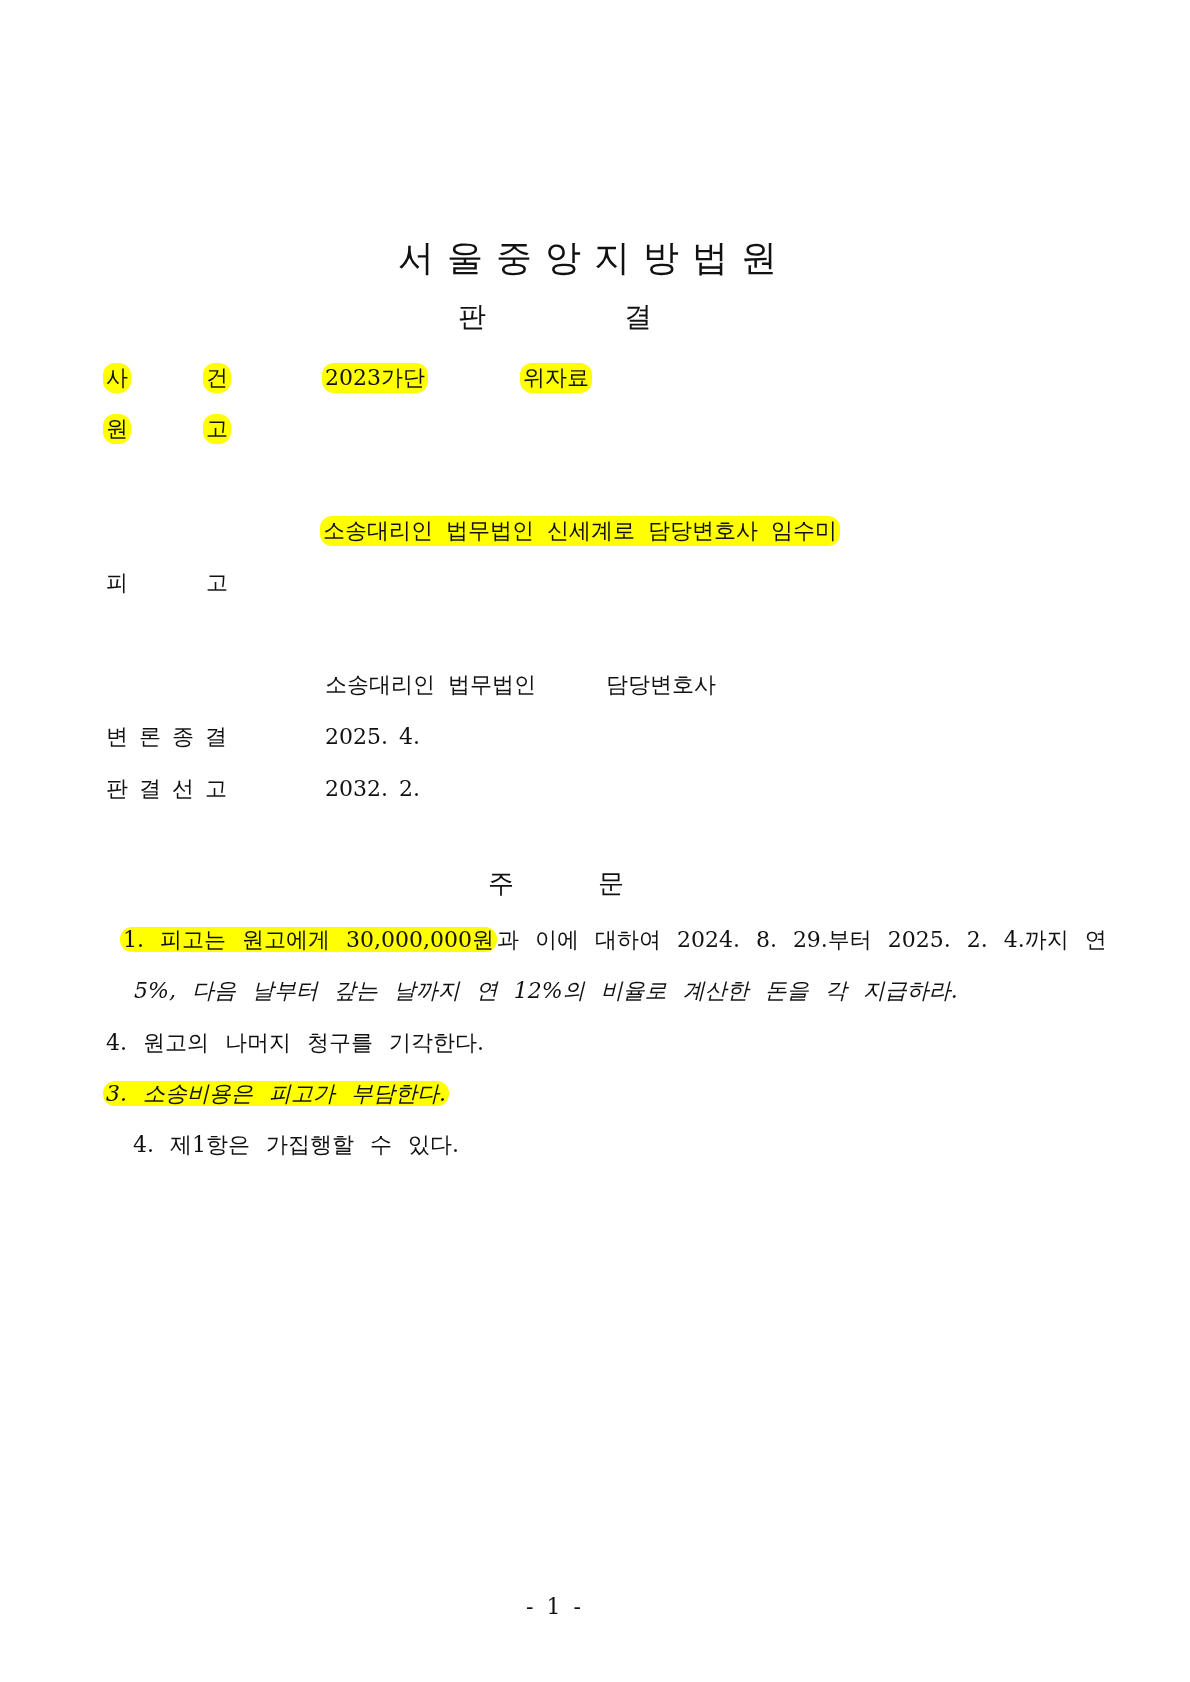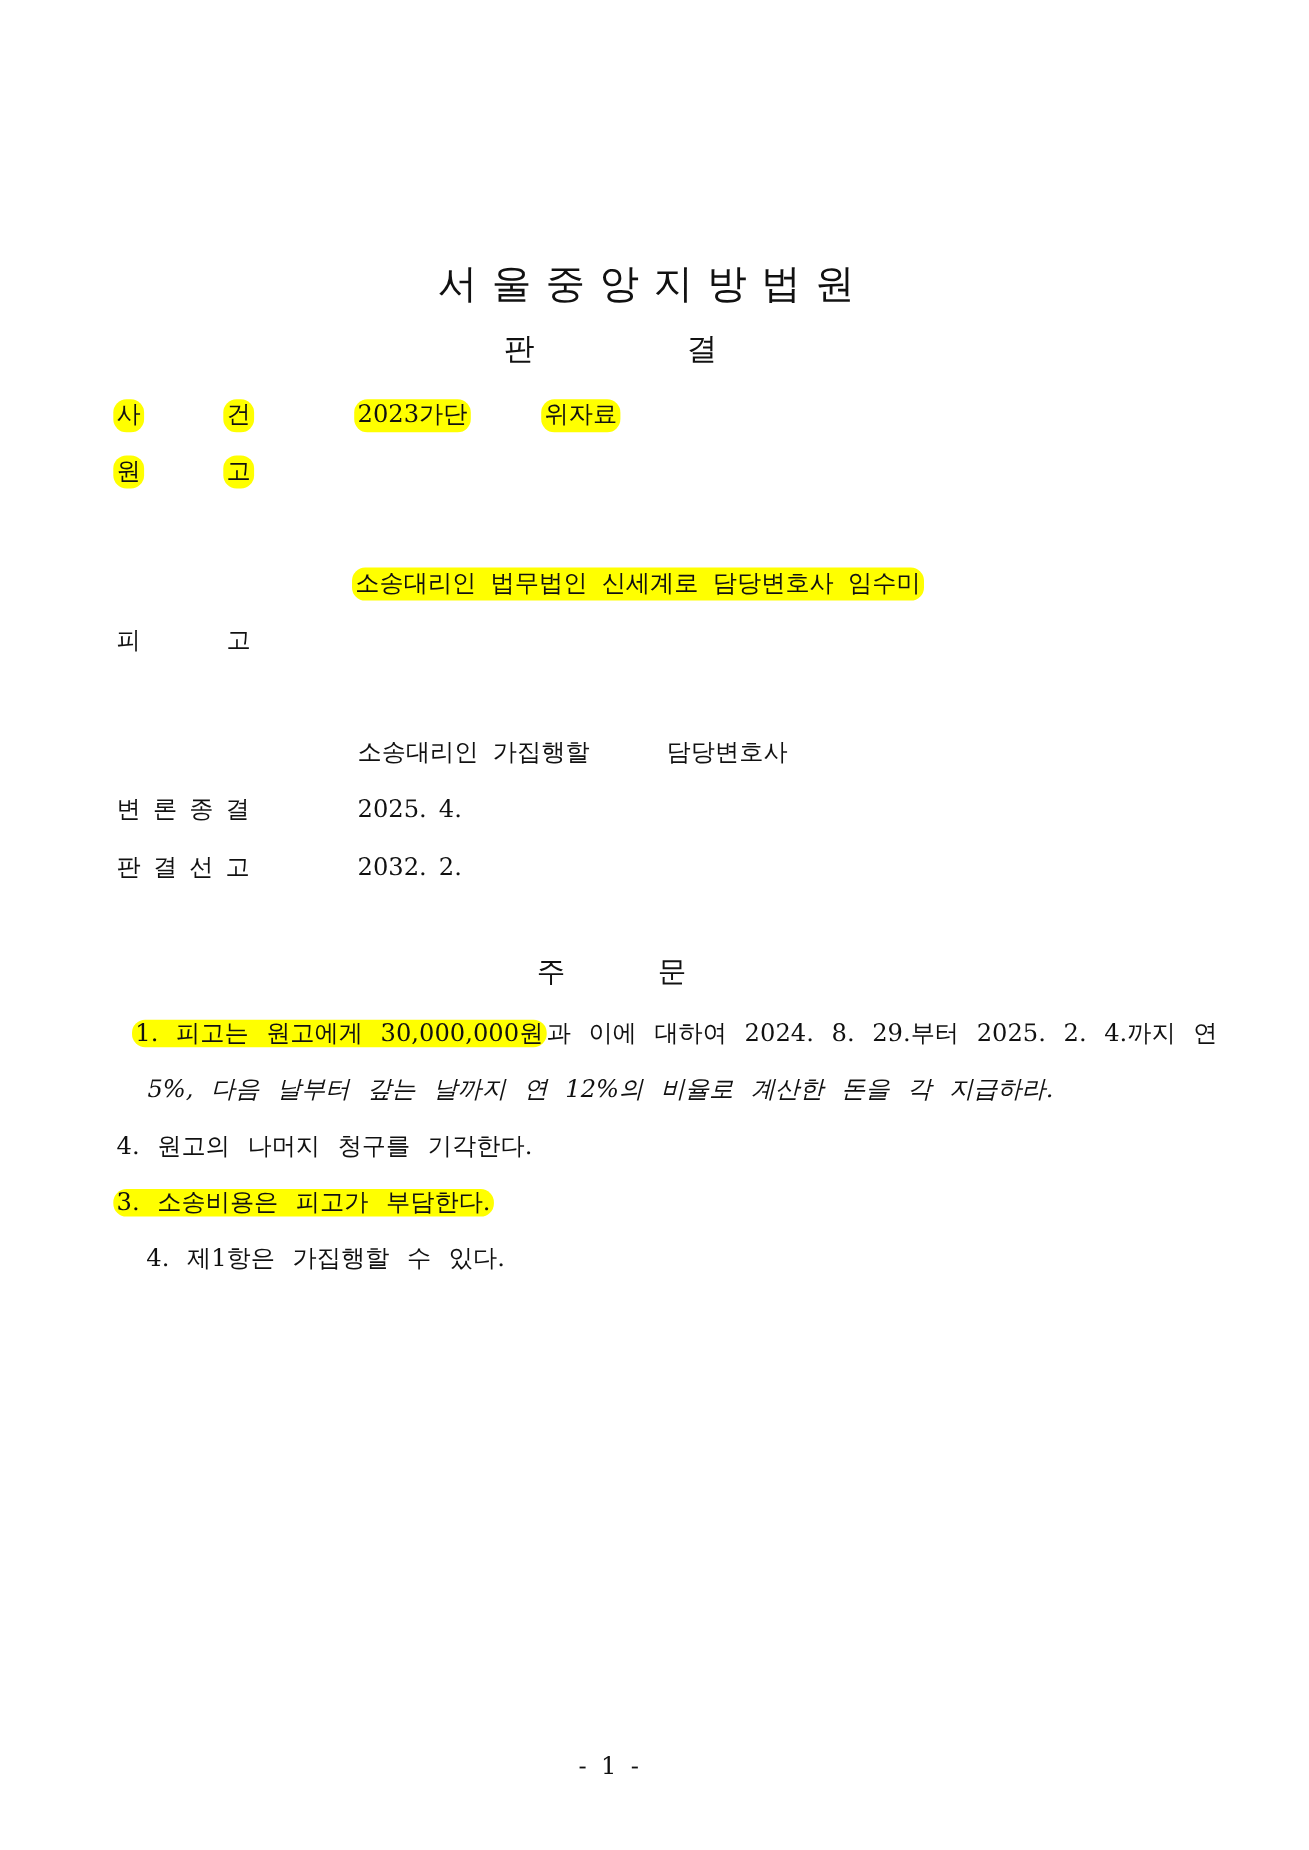--- a/index.html
+++ b/index.html
@@ -16,40 +16,40 @@
 </head>
 <body>
 
 <div class="abs title" style="left:398px; top:234px;">서울중앙지방법원</div>
 <div class="abs title2" style="left:458px; top:298px;">판</div>
 <div class="abs title2" style="left:624px; top:298px;">결</div>
 
 <span class="abs txt hl" style="left:103px; top:363px;">사</span>
 <span class="abs txt hl" style="left:203px; top:363px;">건</span>
 <span class="abs txt hl" style="left:322px; top:363px;">2023가단</span>
-<span class="abs txt hl" style="left:492px; top:363px;">위자료</span>
+<span class="abs txt hl" style="left:520px; top:363px;">위자료</span>
 
 <span class="abs txt hl" style="left:103px; top:414px;">원</span>
 <span class="abs txt hl" style="left:203px; top:414px;">고</span>
 <span class="abs txt hl wsp" style="left:320px; top:516px; word-spacing:6px;">소송대리인 법무법인 신세계로 담당변호사 임수미</span>
 
 <span class="abs txt" style="left:106px; top:568px;">피</span>
 <span class="abs txt" style="left:206px; top:568px;">고</span>
-<span class="abs txt" style="left:325px; top:670px; word-spacing:6px;">소송대리인 가집행할</span>
+<span class="abs txt" style="left:325px; top:670px; word-spacing:6px;">소송대리인 법무법인</span>
 <span class="abs txt" style="left:606px; top:670px;text-align:center;">담당변호사</span>
 
 <span class="abs txt" style="left:106px; top:722px; word-spacing:4px;">변 론 종 결</span>
 <span class="abs txt" style="left:325px; top:722px; word-spacing:4px;">2025. 4.</span>
 <span class="abs txt" style="left:106px; top:774px; word-spacing:4px;">판 결 선 고</span>
 <span class="abs txt" style="left:325px; top:774px; word-spacing:4px;">2032. 2.</span>
 
 <div class="abs heading" style="left:488px; top:866px;">주</div>
 <div class="abs heading" style="left:598px; top:866px;">문</div>
 
 <div class="abs txt" style="left:103px; top:925px; word-spacing:9px;margin-left:17px;">
   <span class="hl">1. 피고는 원고에게 30,000,000원</span><span>과 이에 대하여 2024. 8. 29.부터 2025. 2. 4.까지 연</span>
 </div>
 <div class="abs txt" style="left:134px; top:976px; word-spacing:9px;font-style:italic;">5%, 다음 날부터 갚는 날까지 연 12%의 비율로 계산한 돈을 각 지급하라.</div>
 <div class="abs txt" style="left:106px; top:1028px; word-spacing:9px;">4. 원고의 나머지 청구를 기각한다.</div>
-<div class="abs txt" style="left:103px; top:1079px; word-spacing:9px;"><span class="hl">3. 소송비용은 피고가 부담한다.</span></div>
+<div class="abs txt" style="left:103px; top:1079px; word-spacing:9px;font-style:italic;"><span class="hl">3. 소송비용은 피고가 부담한다.</span></div>
 <div class="abs txt" style="left:106px; top:1130px; word-spacing:9px;margin-left:27px;">4. 제1항은 가집행할 수 있다.</div>
 
 <div class="abs txt" style="left:526px; top:1592px; word-spacing:6px;">- 1 -</div>
 
 </body></html>

